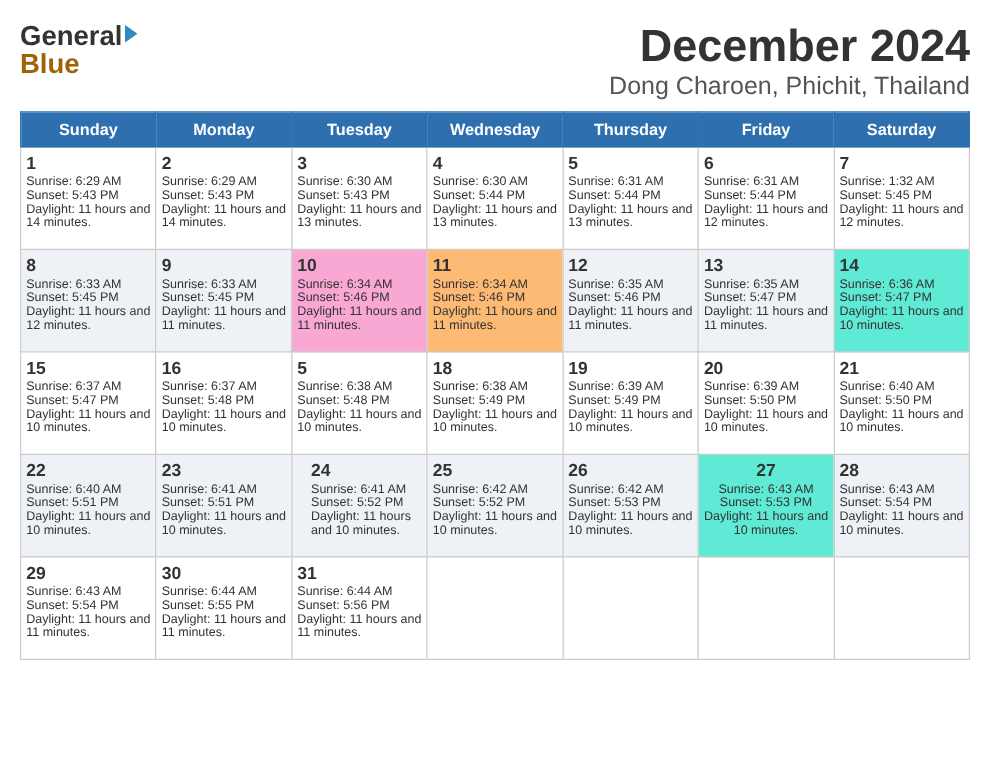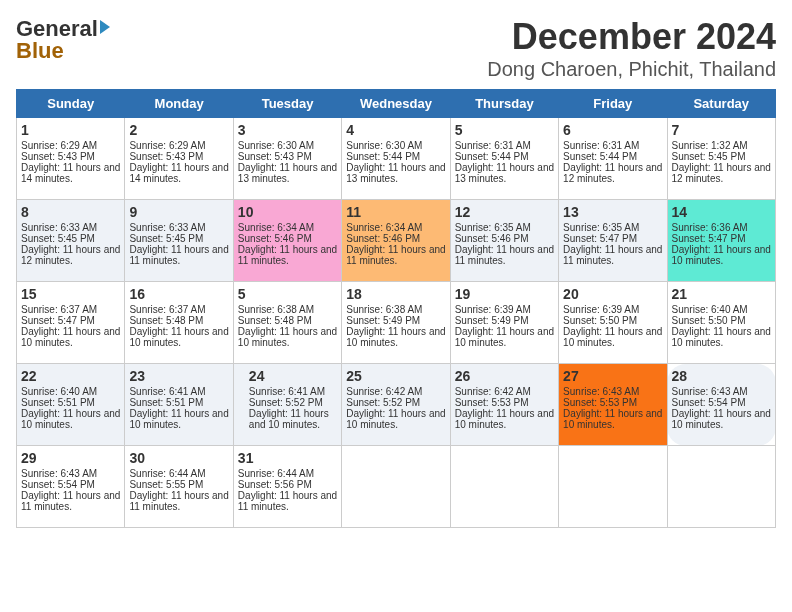--- a/index.html
+++ b/index.html
@@ -148,22 +148,22 @@
         <td><span class="day-num">19</span><span>Sunrise: 6:39 AM</span><br><span>Sunset: 5:49 PM</span><br><span>Daylight: 11 hours and 10 minutes.</span></td>
         <td><span class="day-num">20</span><span>Sunrise: 6:39 AM</span><br><span>Sunset: 5:50 PM</span><br><span>Daylight: 11 hours and 10 minutes.</span></td>
         <td><span class="day-num">21</span><span>Sunrise: 6:40 AM</span><br><span>Sunset: 5:50 PM</span><br><span>Daylight: 11 hours and 10 minutes.</span></td>
       </tr>
       <tr>
         <td style="background: rgb(238, 242, 247);"><span class="day-num">22</span><span>Sunrise: 6:40 AM</span><br><span>Sunset: 5:51 PM</span><br><span>Daylight: 11 hours and 10 minutes.</span></td>
         <td style="background: rgb(238, 242, 247);"><span class="day-num">23</span><span>Sunrise: 6:41 AM</span><br><span>Sunset: 5:51 PM</span><br><span>Daylight: 11 hours and 10 minutes.</span></td>
         <td style="background: rgb(238, 242, 247); padding-left: 15px;"><span class="day-num">24</span><span>Sunrise: 6:41 AM</span><br><span>Sunset: 5:52 PM</span><br><span>Daylight: 11 hours and 10 minutes.</span></td>
         <td style="background: rgb(238, 242, 247);"><span class="day-num">25</span><span>Sunrise: 6:42 AM</span><br><span>Sunset: 5:52 PM</span><br><span>Daylight: 11 hours and 10 minutes.</span></td>
         <td style="background: rgb(238, 242, 247);"><span class="day-num">26</span><span>Sunrise: 6:42 AM</span><br><span>Sunset: 5:53 PM</span><br><span>Daylight: 11 hours and 10 minutes.</span></td>
-        <td style="background: #f97316;"><span class="day-num">27</span><span>Sunrise: 6:43 AM</span><br><span>Sunset: 5:53 PM</span><br><span>Daylight: 11 hours and 10 minutes.</span></td>
-        <td style="background: rgb(238, 242, 247); border-radius: 19px;"><span class="day-num">28</span><span>Sunrise: 6:43 AM</span><br><span>Sunset: 5:54 PM</span><br><span>Daylight: 11 hours and 10 minutes.</span></td>
+        <td style="background: #5eead4; text-align: center;"><span class="day-num">27</span><span>Sunrise: 6:43 AM</span><br><span>Sunset: 5:53 PM</span><br><span>Daylight: 11 hours and 10 minutes.</span></td>
+        <td style="background: rgb(238, 242, 247);"><span class="day-num">28</span><span>Sunrise: 6:43 AM</span><br><span>Sunset: 5:54 PM</span><br><span>Daylight: 11 hours and 10 minutes.</span></td>
       </tr>
       <tr>
         <td><span class="day-num">29</span><span>Sunrise: 6:43 AM</span><br><span>Sunset: 5:54 PM</span><br><span>Daylight: 11 hours and 11 minutes.</span></td>
         <td><span class="day-num">30</span><span>Sunrise: 6:44 AM</span><br><span>Sunset: 5:55 PM</span><br><span>Daylight: 11 hours and 11 minutes.</span></td>
         <td><span class="day-num">31</span><span>Sunrise: 6:44 AM</span><br><span>Sunset: 5:56 PM</span><br><span>Daylight: 11 hours and 11 minutes.</span></td>
         <td class="empty-cell"></td>
         <td class="empty-cell"></td>
         <td class="empty-cell"></td>
         <td class="empty-cell"></td>
       </tr>

